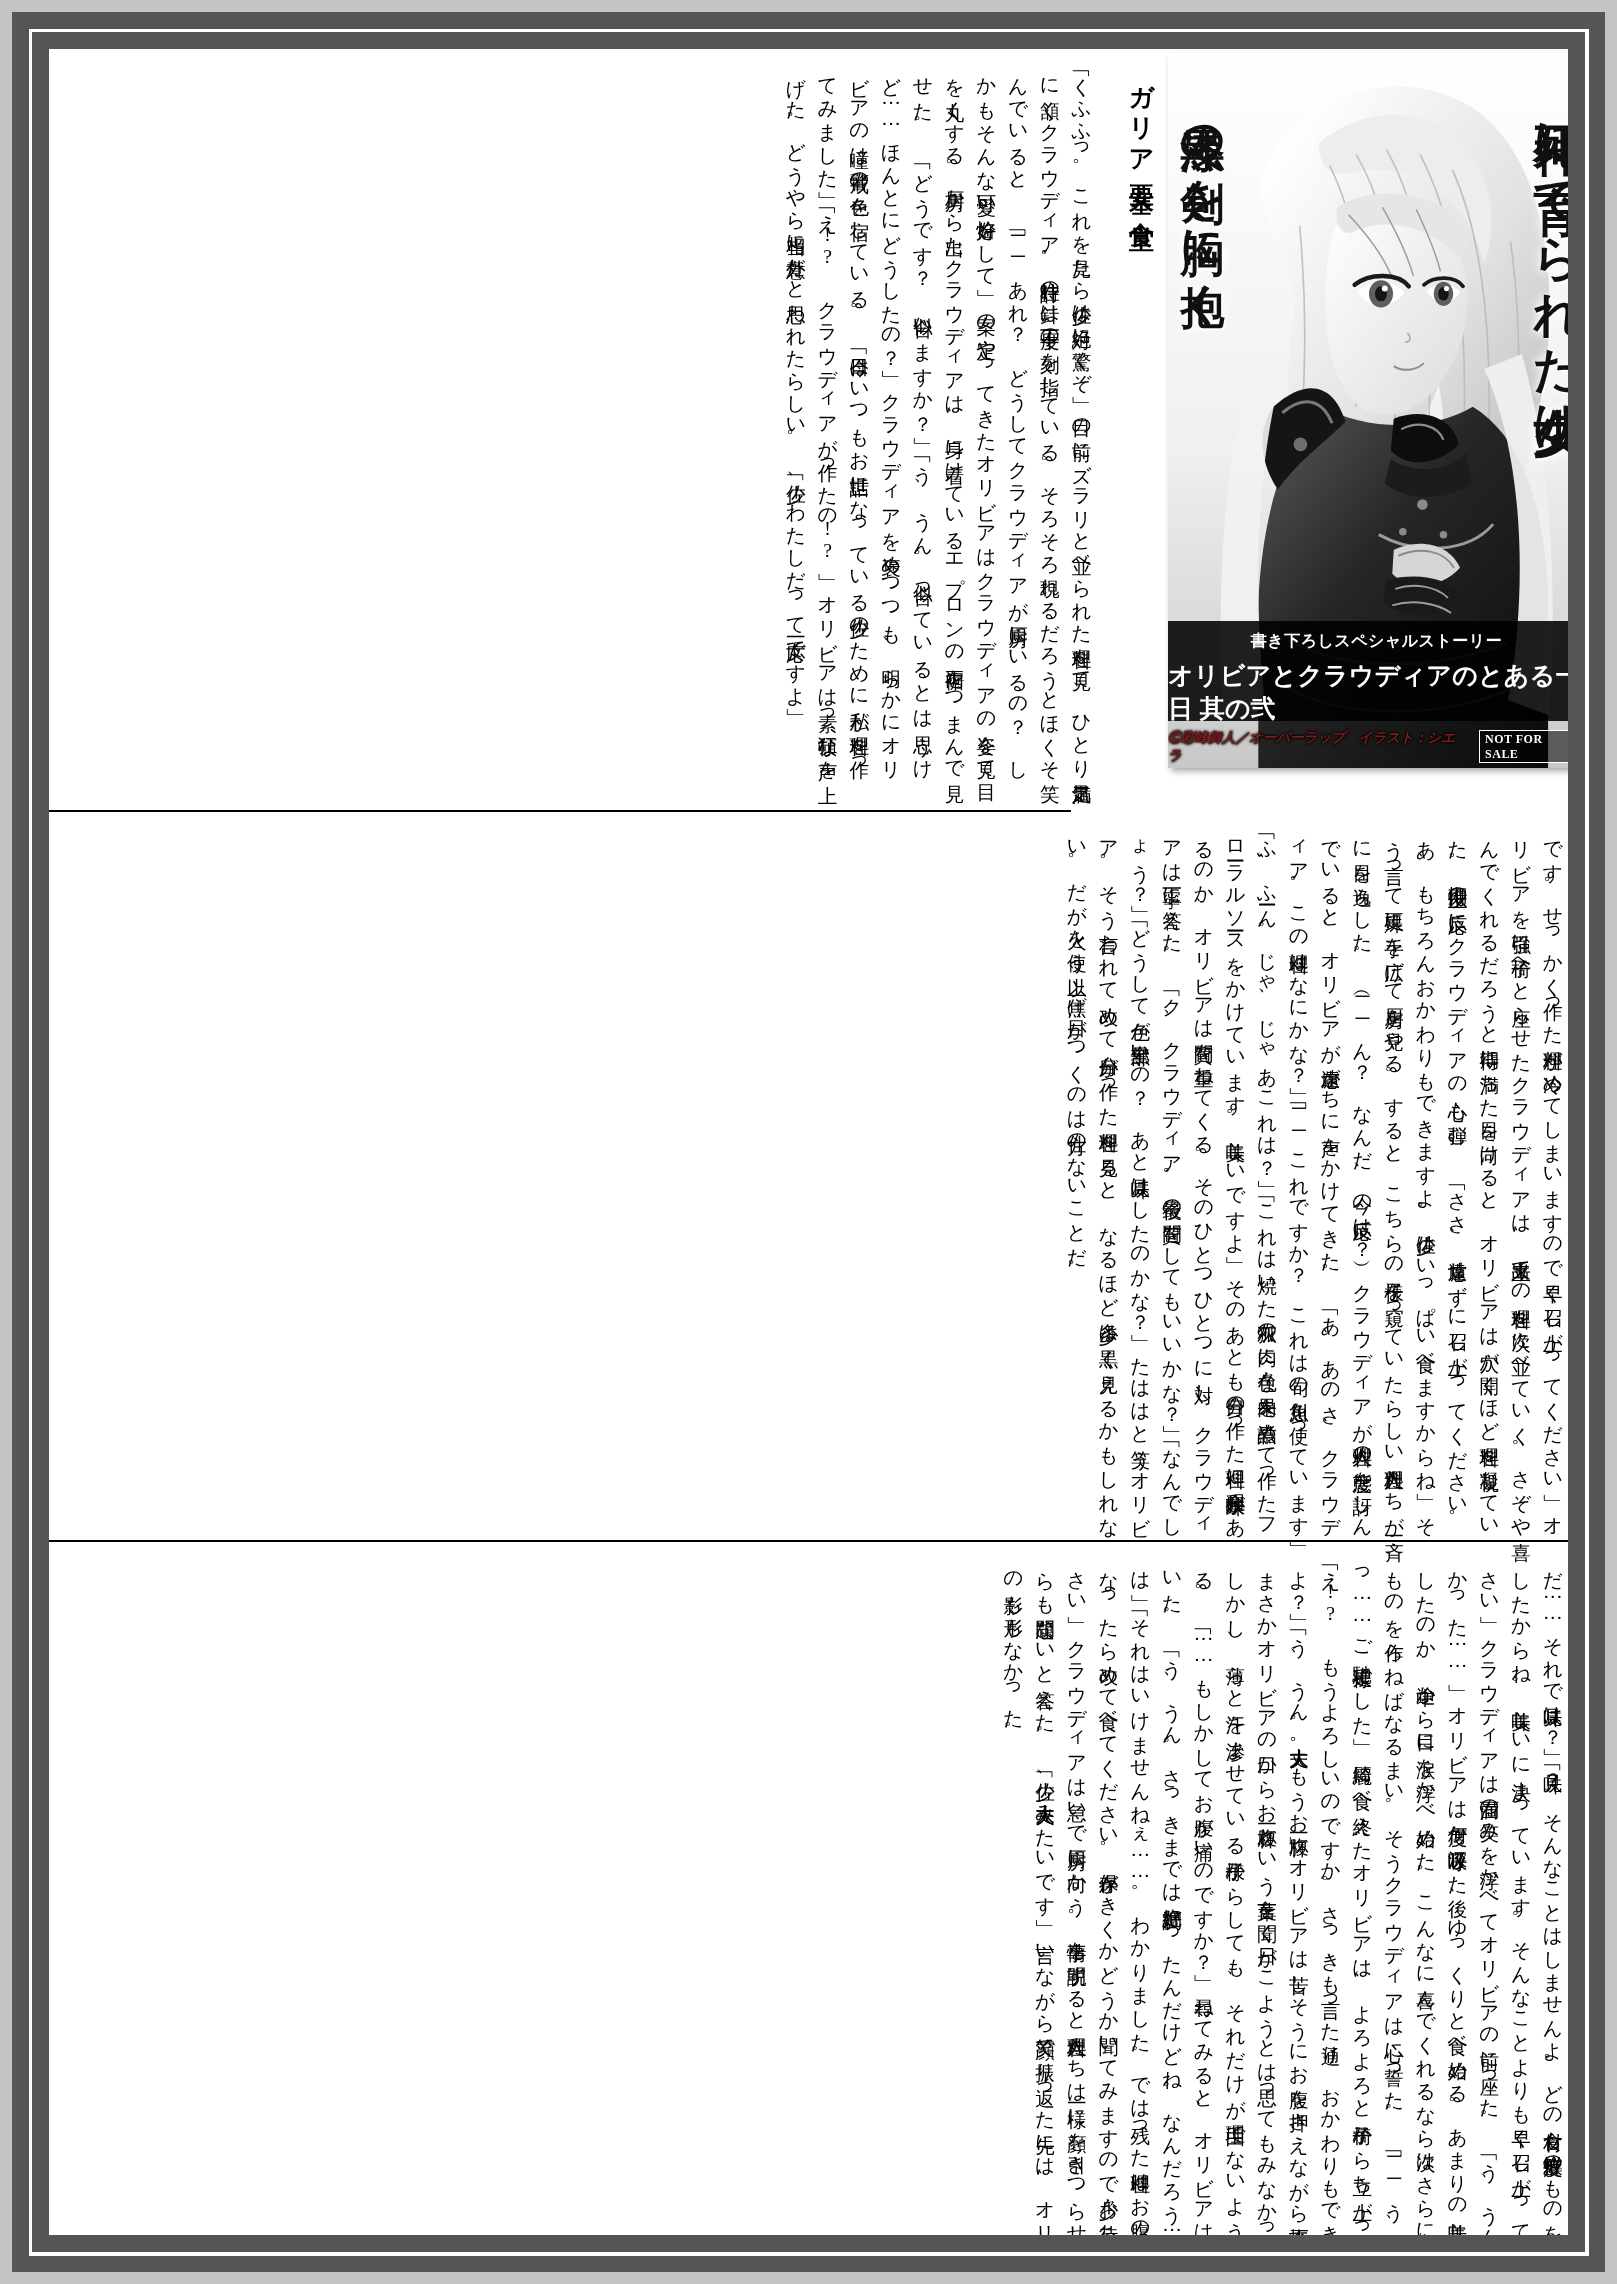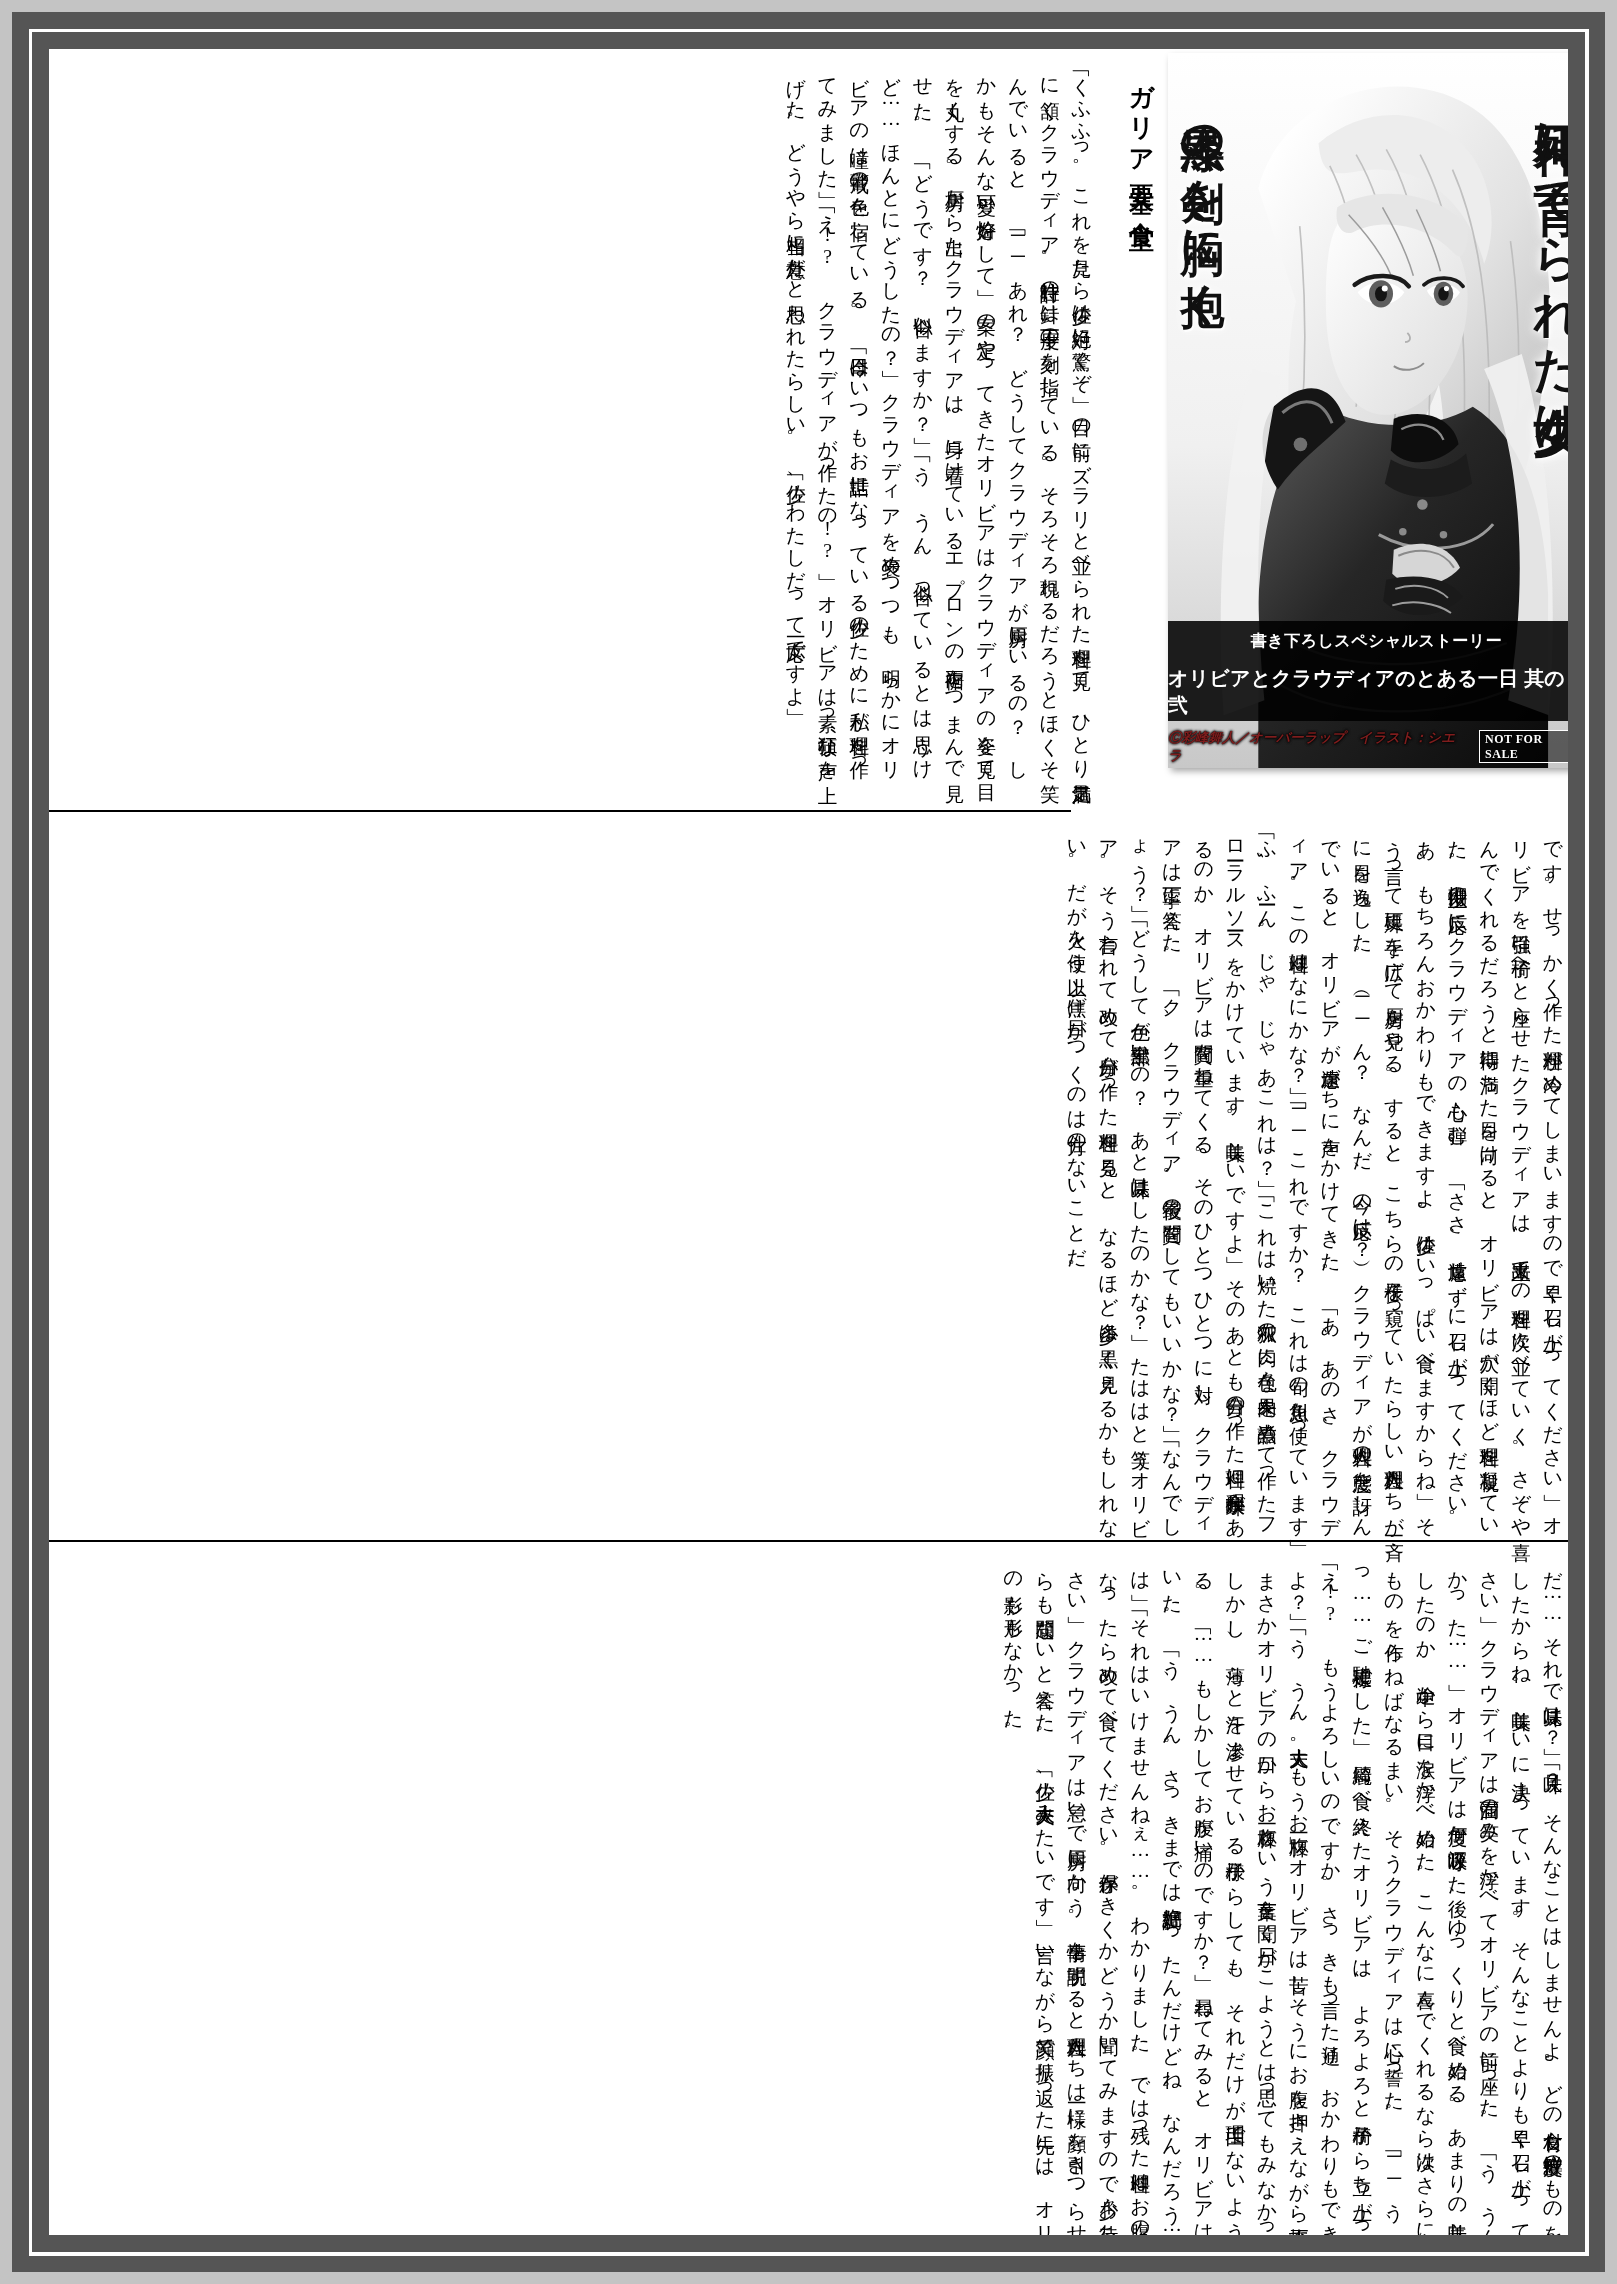--- a/index.html
+++ b/index.html
@@ -129,23 +129,23 @@
     top: 3px;
     height: 41px;
     font-family: "Liberation Sans", "DejaVu Sans", sans-serif;
     font-weight: 700;
     font-size: 16px;
     letter-spacing: 0.03em;
   }
   #band-title {
     top: 44px;
     height: 59px;
-    font-family: Liberation Sans, sans-serif;
-    font-weight: 700;
-    font-size: 20px;
+    font-family: Liberation Serif, serif;
+    font-weight: 700;
+    font-size: 25px;
     letter-spacing: 0.01em;
   }
   #cover-credit {
     position: absolute;
     left: 0; right: 0;
     bottom: 9px;
     height: 25.6px;
     display: flex;
     align-items: center;
     justify-content: center;

